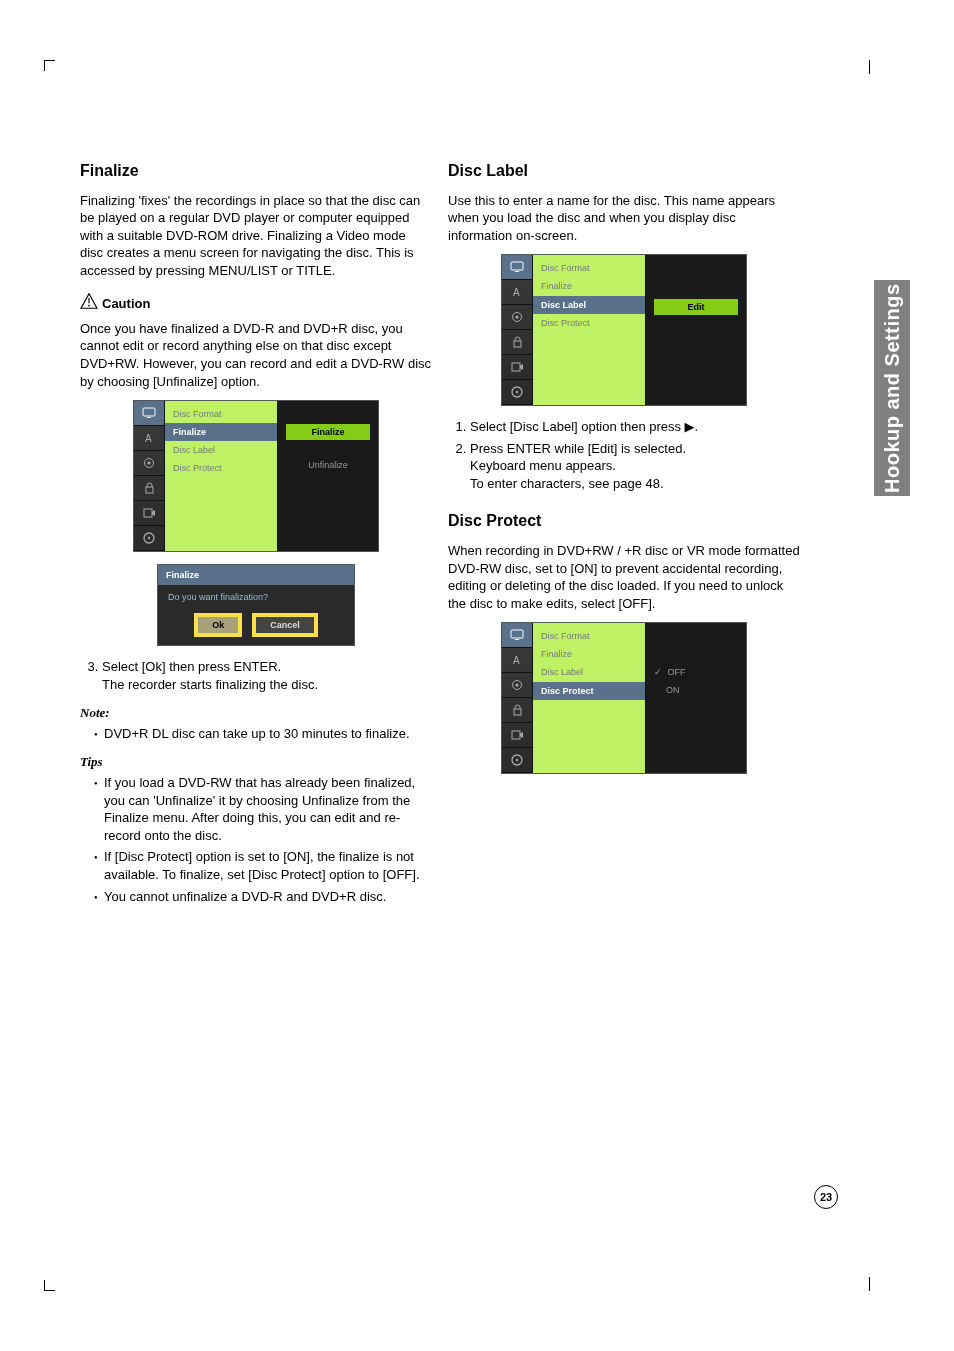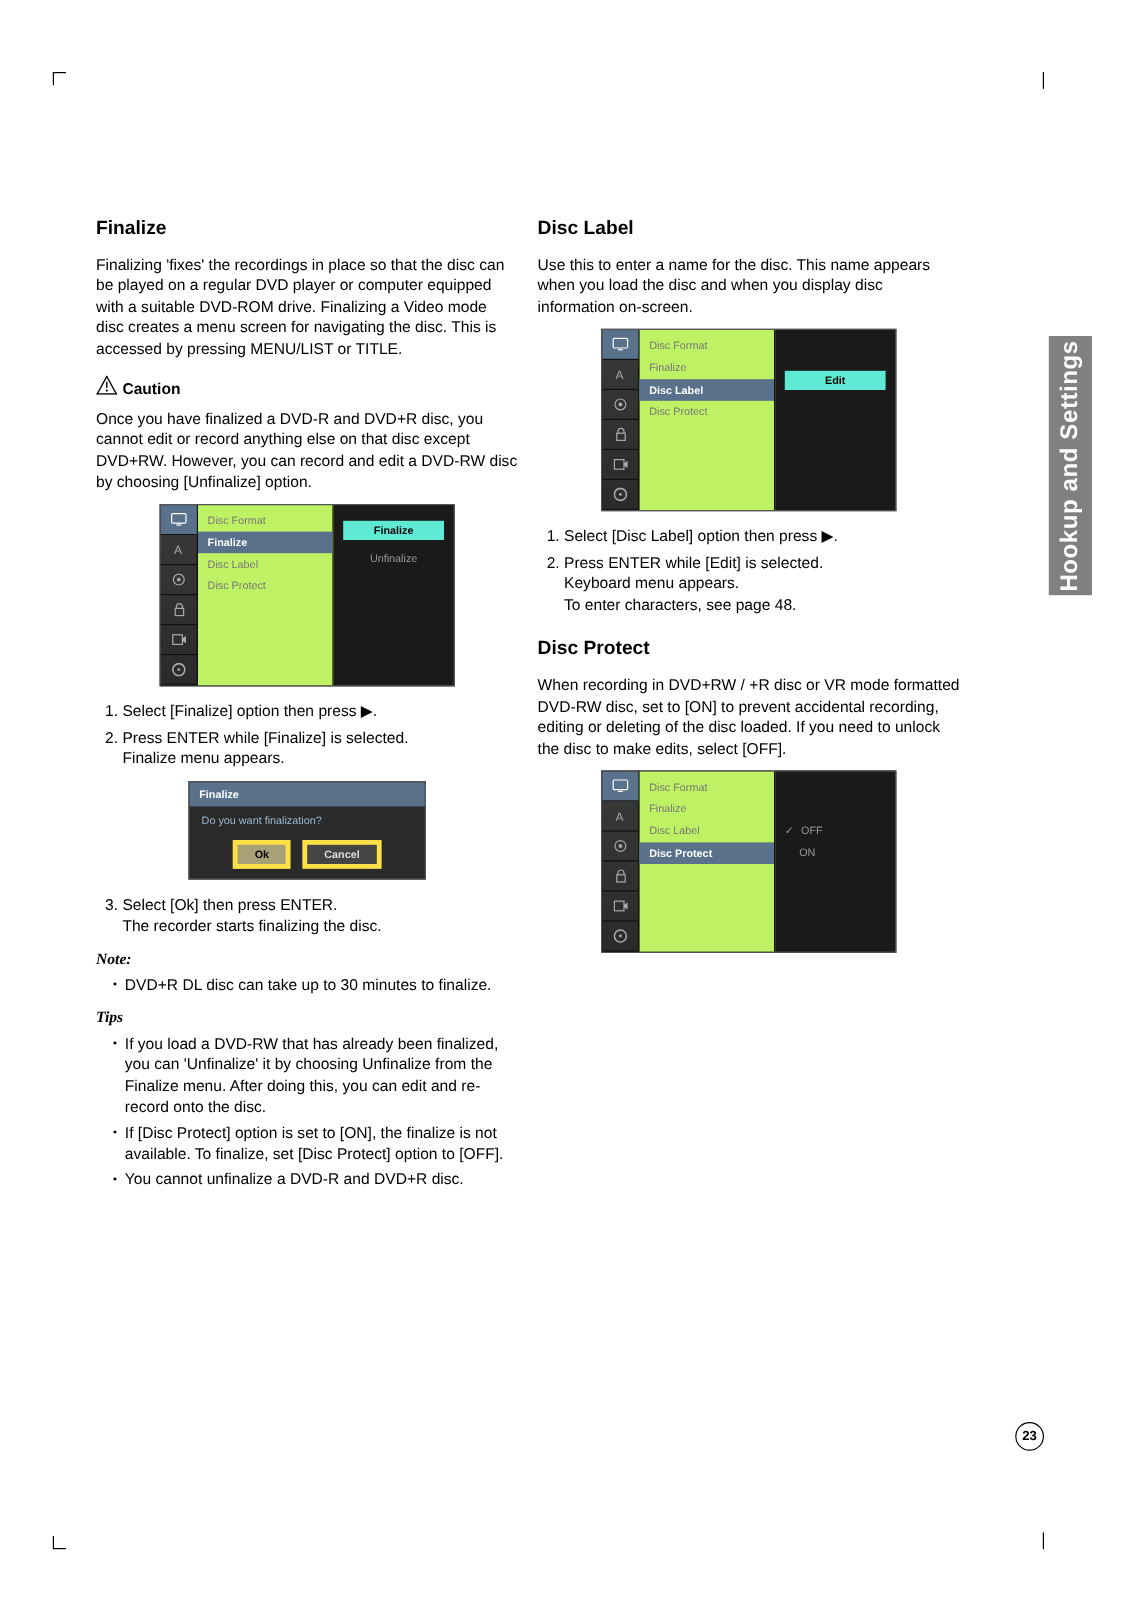--- a/index.html
+++ b/index.html
@@ -17,21 +17,21 @@
     box-sizing: border-box;
     padding: 60px 44px 40px 44px;
   }
   .crop-tl { position:absolute; top:60px; left:44px; width:10px; height:10px; border-left:1px solid #000; border-top:1px solid #000; }
   .crop-bl { position:absolute; bottom:60px; left:44px; width:10px; height:10px; border-left:1px solid #000; border-bottom:1px solid #000; }
   .tr-tick { position:absolute; top:60px; right:84px; width:0; height:14px; border-right:1px solid #000; }
   .br-tick { position:absolute; bottom:60px; right:84px; width:0; height:14px; border-right:1px solid #000; }
 
   .content {
     position: absolute;
-    top: 180px;
+    top: 160px;
     left: 80px;
     width: 740px;
     display: flex;
     gap: 16px;
     font-size: 13px;
     line-height: 1.35;
   }
   .col {
     width: 352px;
   }
@@ -93,22 +93,22 @@
   .osd-right {
     flex:1;
     padding:4px 0;
   }
   .osd-right .ritem {
     padding:3px 8px;
     color:#999;
     display:flex; align-items:center; gap:6px;
   }
   .osd-right .ritem.btn {
-    margin:6px 8px;
-    background:#5eead4;
+    margin:16px 8px;
+    background:#84cc16;
     color:#000;
     font-weight:bold;
     text-align:center;
     justify-content:center;
     padding:2px 0;
   }
   .osd-right .ritem.check::before {
     content:"\2713";
     font-size:9px;
   }
@@ -140,21 +140,21 @@
     display:flex;
     align-items:center;
     justify-content:center;
     font-size:20px;
     font-weight:bold;
     letter-spacing:0.5px;
   }
   .pagenum {
     position:absolute;
     bottom: 142px;
-    right: 84px;
+    right: 116px;
     width:22px; height:22px;
     border:1.2px solid #000;
     border-radius:50%;
     display:flex; align-items:center; justify-content:center;
     font-size:11px; font-weight:bold;
   }
 </style>
 </head>
 <body>
 
@@ -229,27 +229,20 @@
           <div class="mitem">Disc Label</div>
           <div class="mitem">Disc Protect</div>
         </div>
         <div class="osd-right">
           <div style="height:3px"></div>
           <div class="ritem btn">Finalize</div>
           <div class="ritem" style="justify-content:center;">Unfinalize</div>
         </div>
       </div>
 
-      <ol class="steps">
-        <li><span>Select [Finalize] option then press ▶.</span></li>
-        <li>
-          <span>Press ENTER while [Finalize] is selected.</span><br>
-          <span>Finalize menu appears.</span>
-        </li>
-      </ol>
 
       <div class="osd-dialog">
         <div class="dlg-title">Finalize</div>
         <div class="dlg-msg">Do you want finalization?</div>
         <div class="dlg-btns">
           <div class="dlg-btn sel">Ok</div>
           <div class="dlg-btn">Cancel</div>
         </div>
       </div>
 

